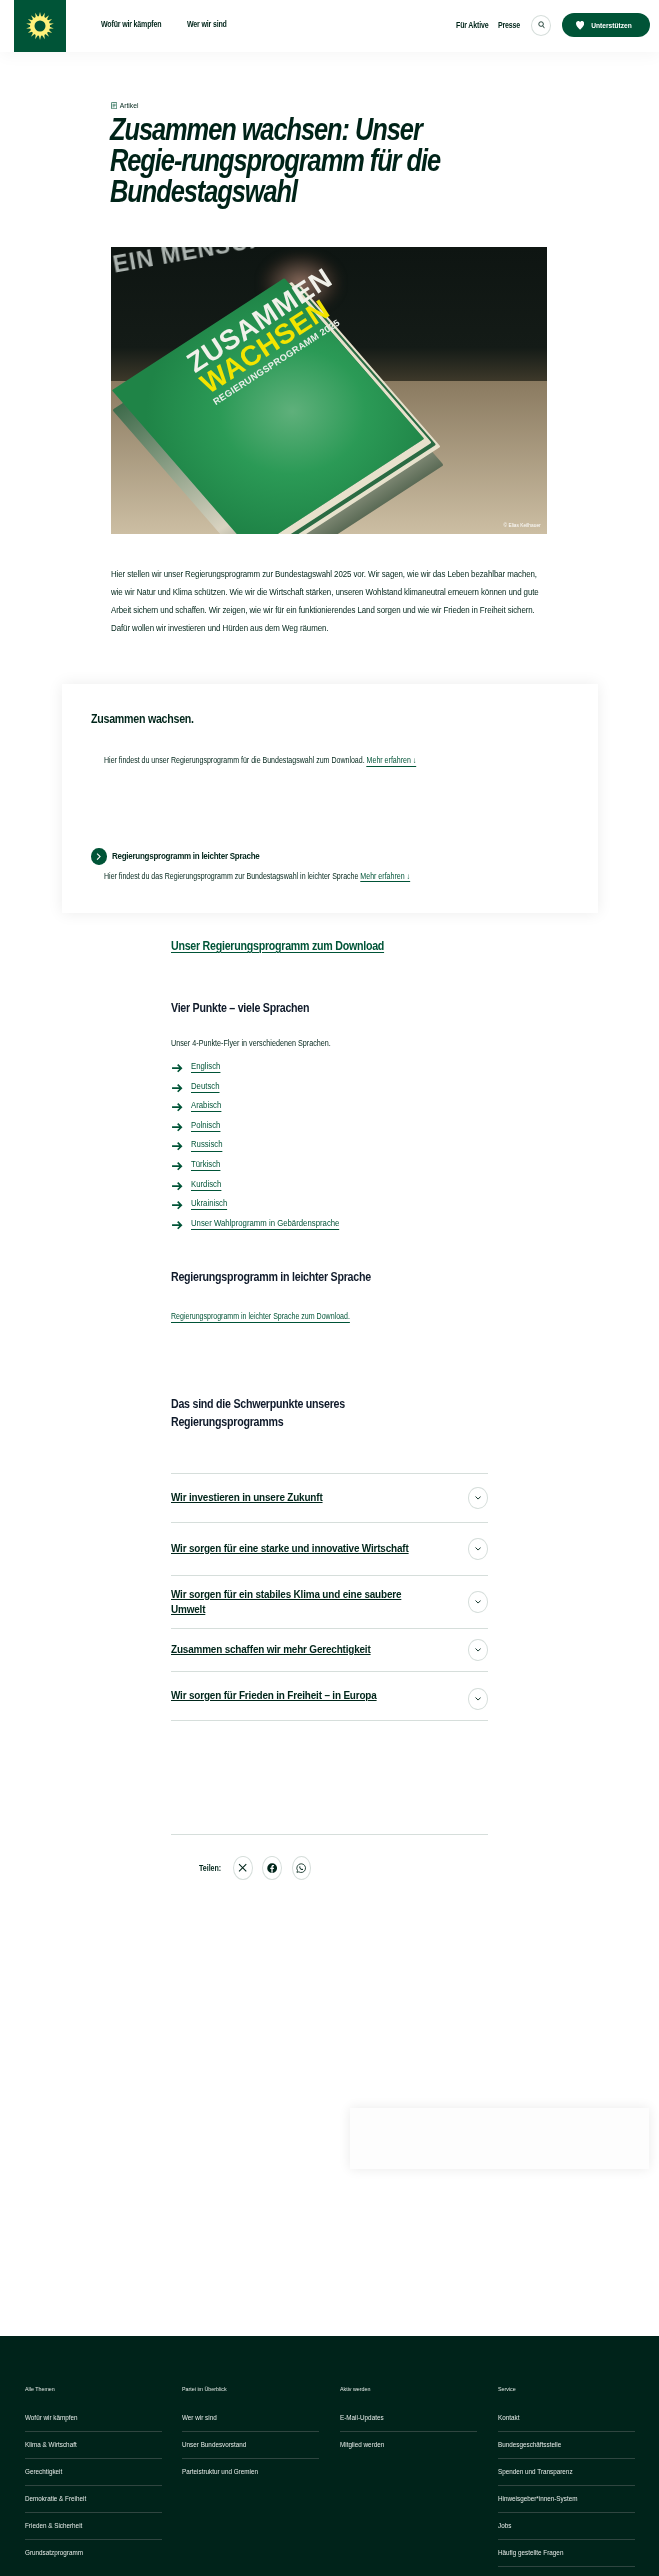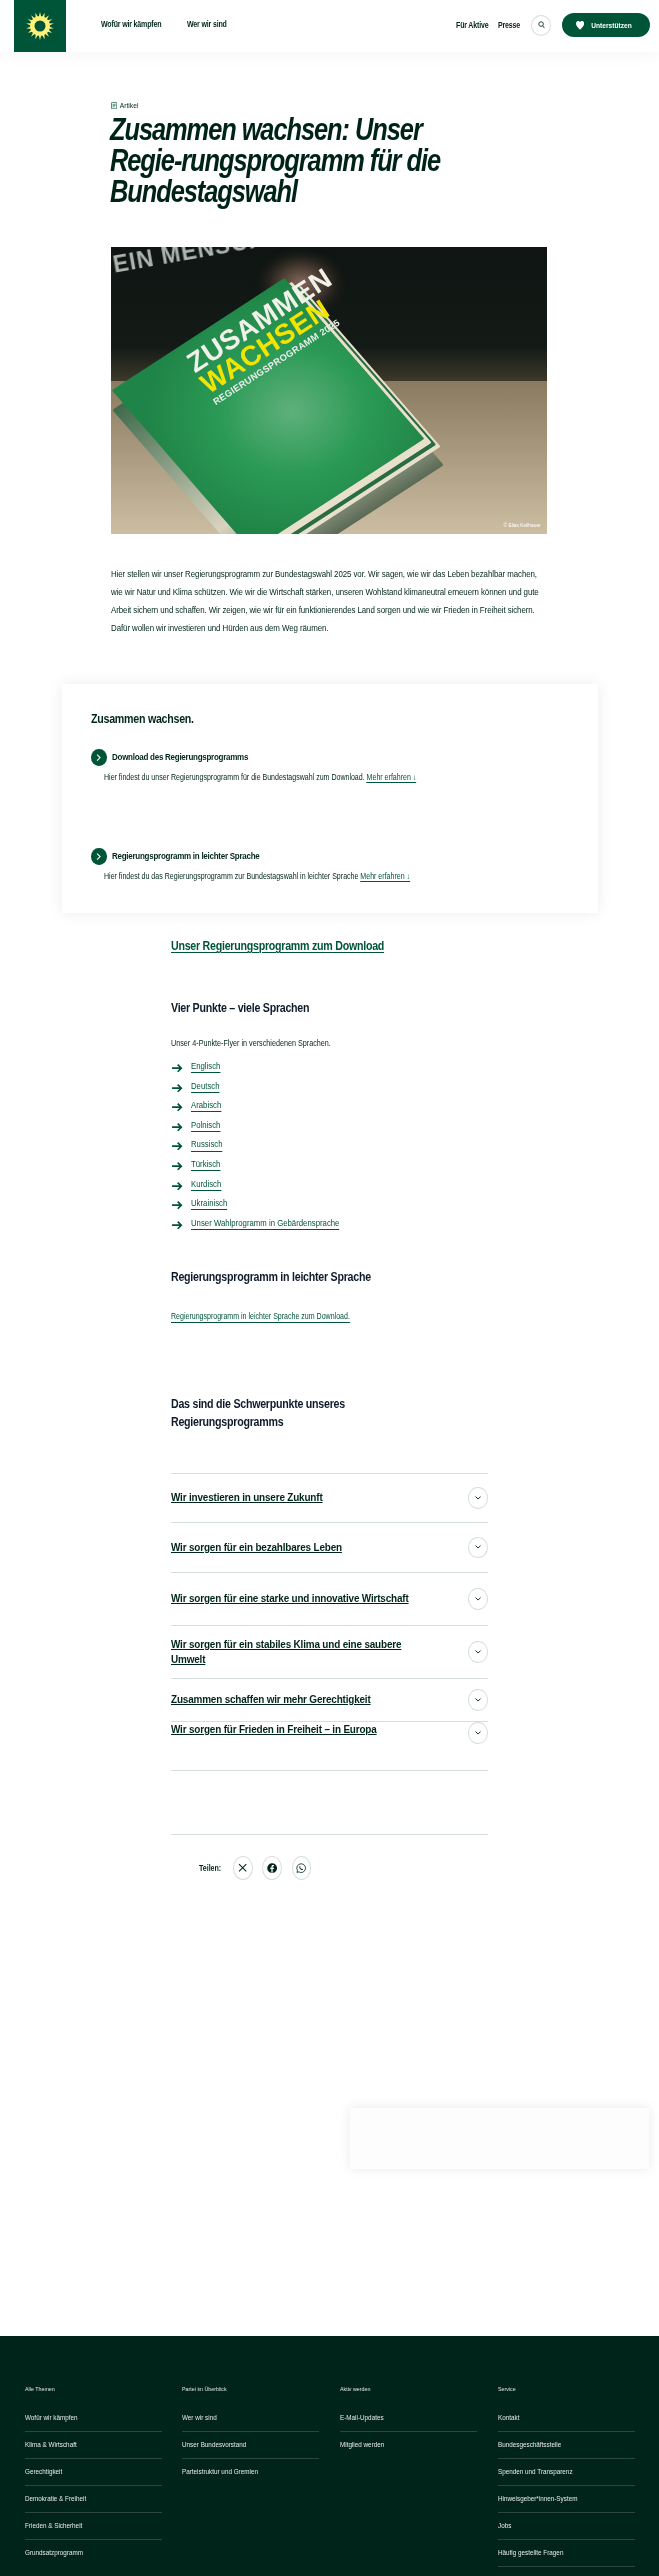--- a/index.html
+++ b/index.html
@@ -164,28 +164,20 @@
   </div>
   <figcaption class="hero-credit">© Elias Keilhauer</figcaption>
 </figure>
 
 <p class="intro">Hier stellen wir unser Regierungsprogramm zur Bundestagswahl 2025 vor. Wir sagen, wie wir das Leben bezahlbar machen, wie wir Natur und Klima schützen. Wie wir die Wirtschaft stärken, unseren Wohlstand klimaneutral erneuern können und gute Arbeit sichern und schaffen. Wir zeigen, wie wir für ein funktionierendes Land sorgen und wie wir Frieden in Freiheit sichern. Dafür wollen wir investieren und Hürden aus dem Weg räumen.</p>
 
 <section class="card">
   <h2 class="card-title">Zusammen wachsen.</h2>
 
   <div class="card-item" style="top:65px">
-    <div class="ci-head">
-      <a class="ci-icon">
-          <svg width="5.2" height="7.2" viewBox="0 0 10 14">
-            <polyline points="2,1 8,7 2,13" fill="none" stroke="#fff" stroke-width="2"></polyline>
-          </svg>
-        </a>
-      <span class="ci-title">Download des Regierungsprogramms</span>
-    </div>
     <div class="ci-desc"><span>Hier findest du unser Regierungsprogramm für die Bundestagswahl zum Download.</span> <a class="ci-link">Mehr erfahren ↓</a></div>
   </div>
 
 
   <div class="card-item" style="top:164px">
     <div class="ci-head">
       <a class="ci-icon">
           <svg width="5.2" height="7.2" viewBox="0 0 10 14">
             <polyline points="2,1 8,7 2,13" fill="none" stroke="#fff" stroke-width="2"></polyline>
           </svg>
@@ -263,28 +255,20 @@
 <h2 class="col h2" style="top:1396px; line-height:17.5px; white-space:normal; width:216px;">Das sind die Schwerpunkte unseres Regierungsprogramms</h2>
 <div class="col acc">
   <div class="acc-row" style="height:49px">
     <span class="acc-title">Wir investieren in unsere Zukunft</span>
     <button class="acc-btn" style="background:#fff">
         <svg width="6.2" height="4.1" viewBox="0 0 12 8">
           <polyline points="1,1 6,6 11,1" fill="none" stroke="#00251a" stroke-width="1.8"></polyline>
         </svg>
       </button>
   </div>
-  <div class="acc-row" style="height:50px">
-    <span class="acc-title">Wir sorgen für ein bezahlbares Leben</span>
-    <button class="acc-btn" style="background:#fff">
-        <svg width="6.2" height="4.1" viewBox="0 0 12 8">
-          <polyline points="1,1 6,6 11,1" fill="none" stroke="#00251a" stroke-width="1.8"></polyline>
-        </svg>
-      </button>
-  </div>
   <div class="acc-row" style="height:53px">
     <span class="acc-title">Wir sorgen für eine starke und innovative Wirtschaft</span>
     <button class="acc-btn" style="background:#fff">
         <svg width="6.2" height="4.1" viewBox="0 0 12 8">
           <polyline points="1,1 6,6 11,1" fill="none" stroke="#00251a" stroke-width="1.8"></polyline>
         </svg>
       </button>
   </div>
   <div class="acc-row" style="height:53px">
     <span class="acc-title">Wir sorgen für ein stabiles Klima und eine saubere Umwelt</span>
@@ -295,21 +279,21 @@
       </button>
   </div>
   <div class="acc-row" style="height:43px">
     <span class="acc-title">Zusammen schaffen wir mehr Gerechtigkeit</span>
     <button class="acc-btn" style="background:#fff">
         <svg width="6.2" height="4.1" viewBox="0 0 12 8">
           <polyline points="1,1 6,6 11,1" fill="none" stroke="#00251a" stroke-width="1.8"></polyline>
         </svg>
       </button>
   </div>
-  <div class="acc-row" style="height:50px; align-items:flex-start; padding-top:0">
+  <div class="acc-row" style="height:50px; align-items:flex-start; padding-top:16px">
     <span class="acc-title">Wir sorgen für Frieden in Freiheit – in Europa</span>
     <button class="acc-btn" style="background:#fff">
         <svg width="6.2" height="4.1" viewBox="0 0 12 8">
           <polyline points="1,1 6,6 11,1" fill="none" stroke="#00251a" stroke-width="1.8"></polyline>
         </svg>
       </button>
   </div>
 </div>
 <div class="col" style="top:1834px; border-top:0.8px solid #d6dedb; height:0"></div>
 

